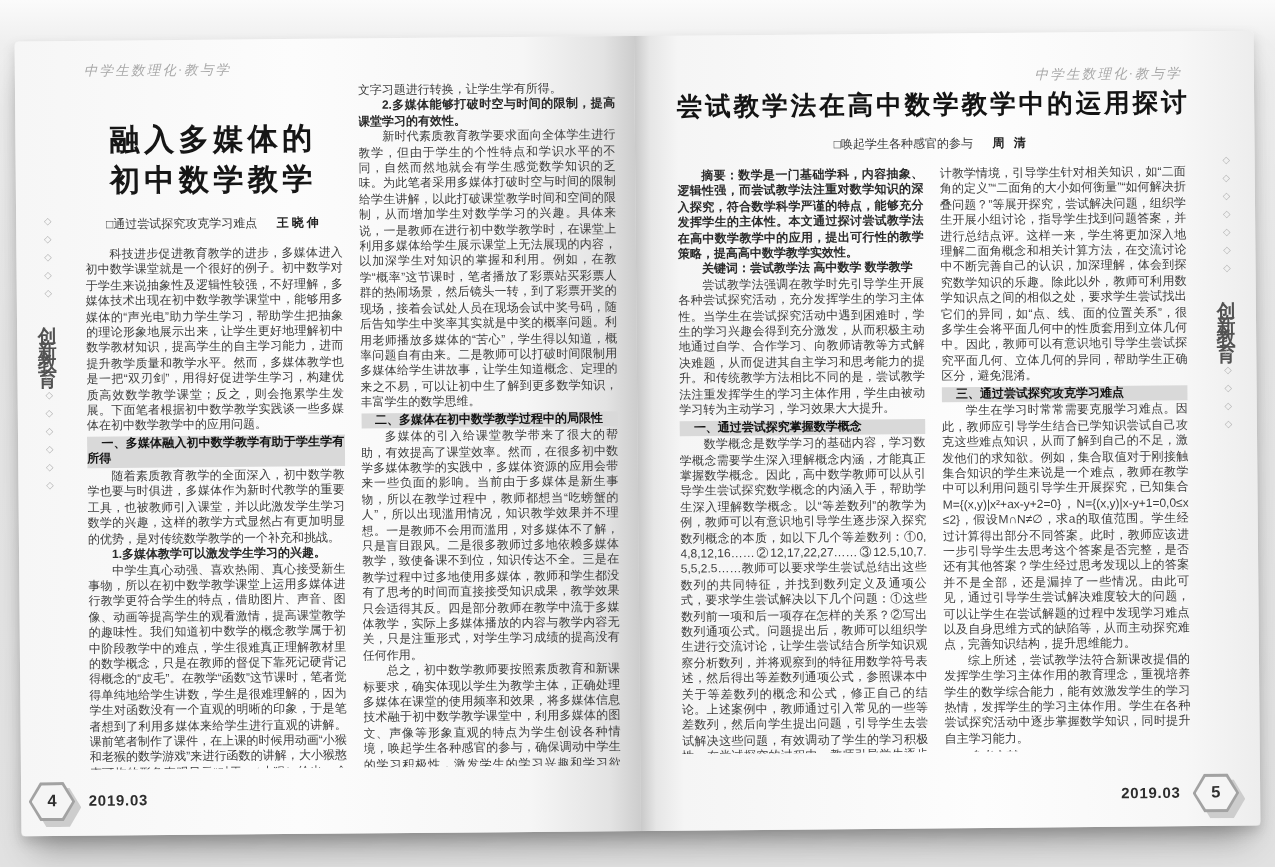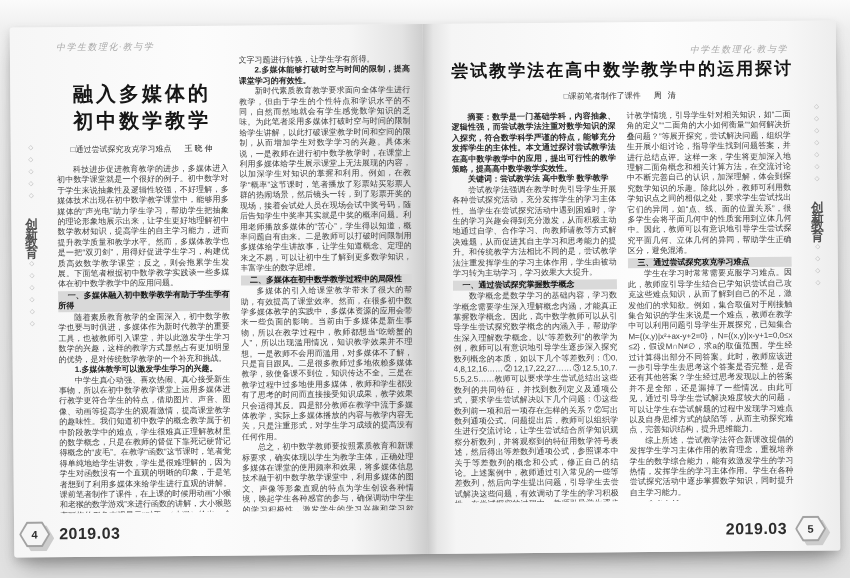--- a/index.html
+++ b/index.html
@@ -54,21 +54,21 @@
   .cols-l{ position:absolute; left:46px; top:30px; width:354px; bottom:44px; }
 
   .lp-title{
     margin-top:24px; margin-bottom:9px; text-align:center;
     font-size:20px; line-height:27px; font-weight:bold; letter-spacing:3px; color:#161616;
   }
   .byline{
     display:flex; justify-content:center; align-items:baseline; gap:13px;
     font-size:8px; color:#3a3a3a; margin-bottom:10px; white-space:nowrap;
   }
-  .byline .bname{ font-weight:normal; color:#222; letter-spacing:2px; }
+  .byline .bname{ font-weight:bold; color:#222; letter-spacing:2px; }
 
   .para{
     font-size:8px; line-height:10.4px; text-align:justify; text-indent:2em;
     color:#3d3d3d; word-break:break-all;
   }
   .sec-head{
     font-size:8px; line-height:10.6px; font-weight:bold; color:#141414;
     background:#d9d9d9; text-indent:1.2em; margin:1px 0; word-break:break-all; text-align:justify;
   }
   .sub-head{ font-weight:bold; color:#2a2a2a; }
@@ -80,21 +80,21 @@
     text-align:center; font-size:17px; font-weight:bold; letter-spacing:2px;
     color:#141414; margin-bottom:9px; white-space:nowrap;
   }
   .cols-r{ margin-top:9px; height:calc(100% - 62px); }
   .bold-para{ font-weight:bold; color:#2c2c2c; }
 
   
   .foot{ position:absolute; display:flex; align-items:center; }
   .foot-l{ left:5px; bottom:10px; gap:9px; }
   .foot-r{ right:14px; bottom:9px; gap:8px; }
-  .issue{ font-size:16px; font-weight:bold; color:#2d2d2d; letter-spacing:0.5px; }
+  .issue{ font-size:10px; font-weight:bold; color:#2d2d2d; letter-spacing:0.5px; }
 
   .hex{ position:relative; width:31px; height:26px; }
   .hex-sh,.hex-outer,.hex-inner{
     clip-path:polygon(25% 0,75% 0,100% 50%,75% 100%,25% 100%,0 50%);
   }
   .hex-sh{ position:absolute; left:4px; top:4px; width:100%; height:100%; background:#cdcdcd; }
   .hex-outer{ position:absolute; inset:0; background:#a2a2a2; }
   .hex-inner{
     position:absolute; inset:2px; background:#f5f5f5;
     display:flex; align-items:center; justify-content:center;
@@ -159,21 +159,21 @@
 
       <div class="strip strip-r">
         <div class="chain">◇◇◇◇◇◇◇</div>
         <div class="vlabel">创新教育</div>
         <div class="chain">◇◇◇◇◇</div>
       </div>
 
       <div class="rp">
         <div class="rp-title">尝试教学法在高中数学教学中的运用探讨</div>
         <div class="byline">
-          <span>□课前笔者制作了课件</span>
+          <span>□唤起学生各种感官的参与</span>
           <span class="bname">周 清</span>
         </div>
 
         <div class="cols cols-r">
           <div class="col">
             <p class="para bold-para">摘要：数学是一门基础学科，内容抽象、逻辑性强，而尝试教学法注重对数学知识的深入探究，符合数学科学严谨的特点，能够充分发挥学生的主体性。本文通过探讨尝试教学法在高中数学教学中的应用，提出可行性的教学策略，提高高中数学教学实效性。</p>
             <p class="para bold-para">关键词：尝试教学法  高中数学  数学教学</p>
             <p class="para">尝试教学法强调在教学时先引导学生开展各种尝试探究活动，充分发挥学生的学习主体性。当学生在尝试探究活动中遇到困难时，学生的学习兴趣会得到充分激发，从而积极主动地通过自学、合作学习、向教师请教等方式解决难题，从而促进其自主学习和思考能力的提升。和传统教学方法相比不同的是，尝试教学法注重发挥学生的学习主体作用，学生由被动学习转为主动学习，学习效果大大提升。</p>
             <div class="sec-head">一、通过尝试探究掌握数学概念</div>
             <p class="para">数学概念是数学学习的基础内容，学习数学概念需要学生深入理解概念内涵，才能真正掌握数学概念。因此，高中数学教师可以从引导学生尝试探究数学概念的内涵入手，帮助学生深入理解数学概念。以“等差数列”的教学为例，教师可以有意识地引导学生逐步深入探究数列概念的本质，如以下几个等差数列：①0,4,8,12,16……②12,17,22,27……③12.5,10,7.5,5,2.5……教师可以要求学生尝试总结出这些数列的共同特征，并找到数列定义及通项公式，要求学生尝试解决以下几个问题：①这些数列前一项和后一项存在怎样的关系？②写出数列通项公式。问题提出后，教师可以组织学生进行交流讨论，让学生尝试结合所学知识观察分析数列，并将观察到的特征用数学符号表述，然后得出等差数列通项公式，参照课本中关于等差数列的概念和公式，修正自己的结论。上述案例中，教师通过引入常见的一些等差数列，然后向学生提出问题，引导学生去尝试解决这些问题，有效调动了学生的学习积极性。在尝试探究的过程中，教师引导学生逐步总结出等差数列的概念定义和通项公式，不仅加深了学生对数列概念的理解，同时也锻炼了学生的抽象思维能力。</p>

